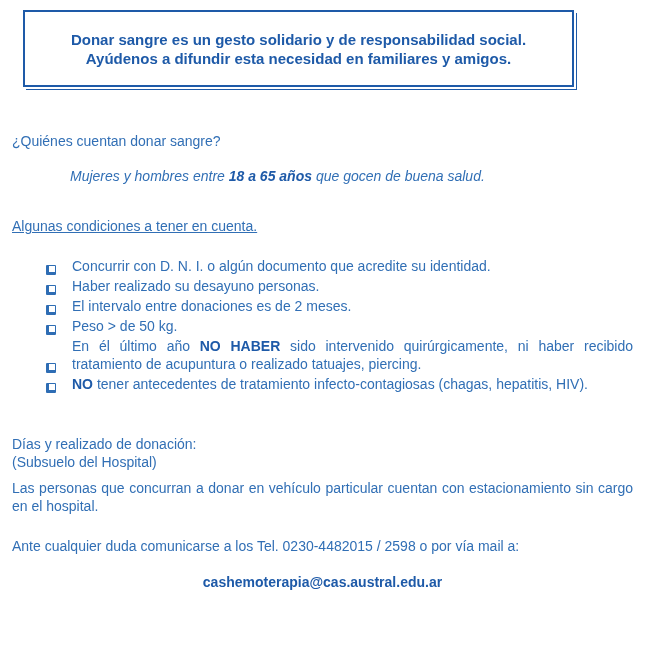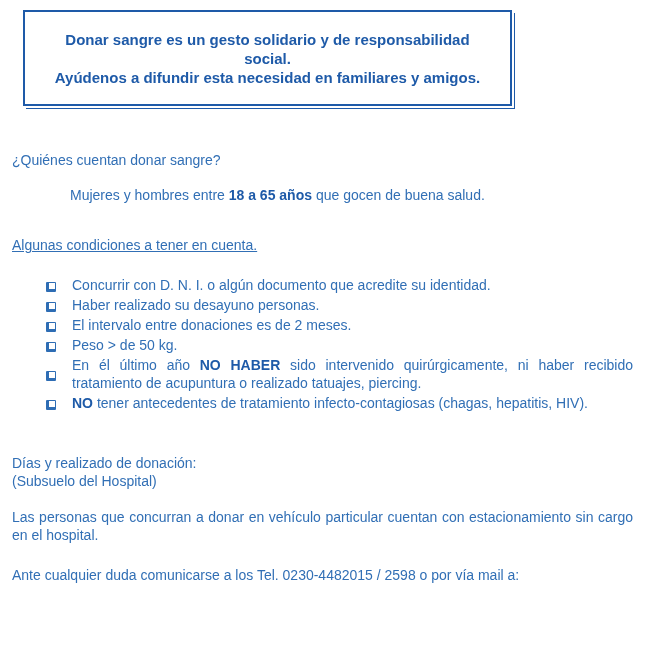--- a/index.html
+++ b/index.html
@@ -12,50 +12,50 @@
     line-height: 18px;
     color: #316fb5;
     overflow: hidden;
   }
   .page { padding: 0 12px; }
   .b { font-weight: bold; color: #1e5aa8; }
 
   
   .banner {
     margin: 10px 0 8px 11px;
-    width: 489px;
+    width: 551px;
     border: 2px solid #1e5aa8;
     box-shadow: 2px 2px 0 0 #ffffff, 3px 3px 0 0 #1e5aa8;
     text-align: center;
     padding: 18px 28px 17px 28px;
     background: #ffffff;
   }
   .banner .line {
     font-weight: bold;
     color: #1e5aa8;
     font-size: 15px;
     line-height: 19px;
   }
 
   .question { margin-top: 45px; }
-  .answer { margin-top: 17px; margin-left: 58px; }
+  .answer { margin-top: 17px; margin-left: 58px; font-style: italic; }
 
   .conditions-heading {
     margin-top: 32px;
     text-decoration: underline;
   }
 
   ul.conditions {
     list-style: none;
     margin-top: 22px;
     padding-left: 34px;
   }
   ul.conditions li {
     display: flex;
-    align-items: center;
+    align-items: flex-end;
     margin-bottom: 2px;
   }
   .checkbox {
     flex: 0 0 auto;
     width: 10px;
     height: 10px;
     margin-top: 3px;
     margin-right: 16px;
     border: 1.5px solid #2e6db4;
     border-left-width: 3px;
@@ -63,21 +63,21 @@
     border-radius: 1px;
     background: #ffffff;
   }
   .item-text { flex: 1 1 auto; display: block; }
   li.justify .item-text { text-align: justify; }
 
   .schedule-heading { margin-top: 42px; }
   .schedule-line1 { margin-top: 17px; }
   .schedule-line2 { margin-top: 0; }
 
-  .parking { margin-top: 18px; text-align: justify; }
+  .parking { margin-top: 8px; text-align: justify; }
   .contact { margin-top: 22px; }
   .email {
     margin-top: 18px;
     text-align: center;
     font-weight: bold;
     color: #1e5aa8;
   }
 </style>
 </head>
 <body>
@@ -123,14 +123,15 @@
     </ul>
 
   <p class="schedule-heading">Días y realizado de donación:</p>
 
   <p class="schedule-line2">(Subsuelo del Hospital)</p>
 
   <p class="parking">Las personas que concurran a donar en vehículo particular cuentan con estacionamiento sin cargo en el hospital.</p>
 
   <p class="contact">Ante cualquier duda comunicarse a los Tel. 0230-4482015 / 2598  o por vía mail a:</p>
 
+  <p class="email">cashemoterapia@cas.austral.edu.ar</p>
 
 </div>
 
 </body></html>

